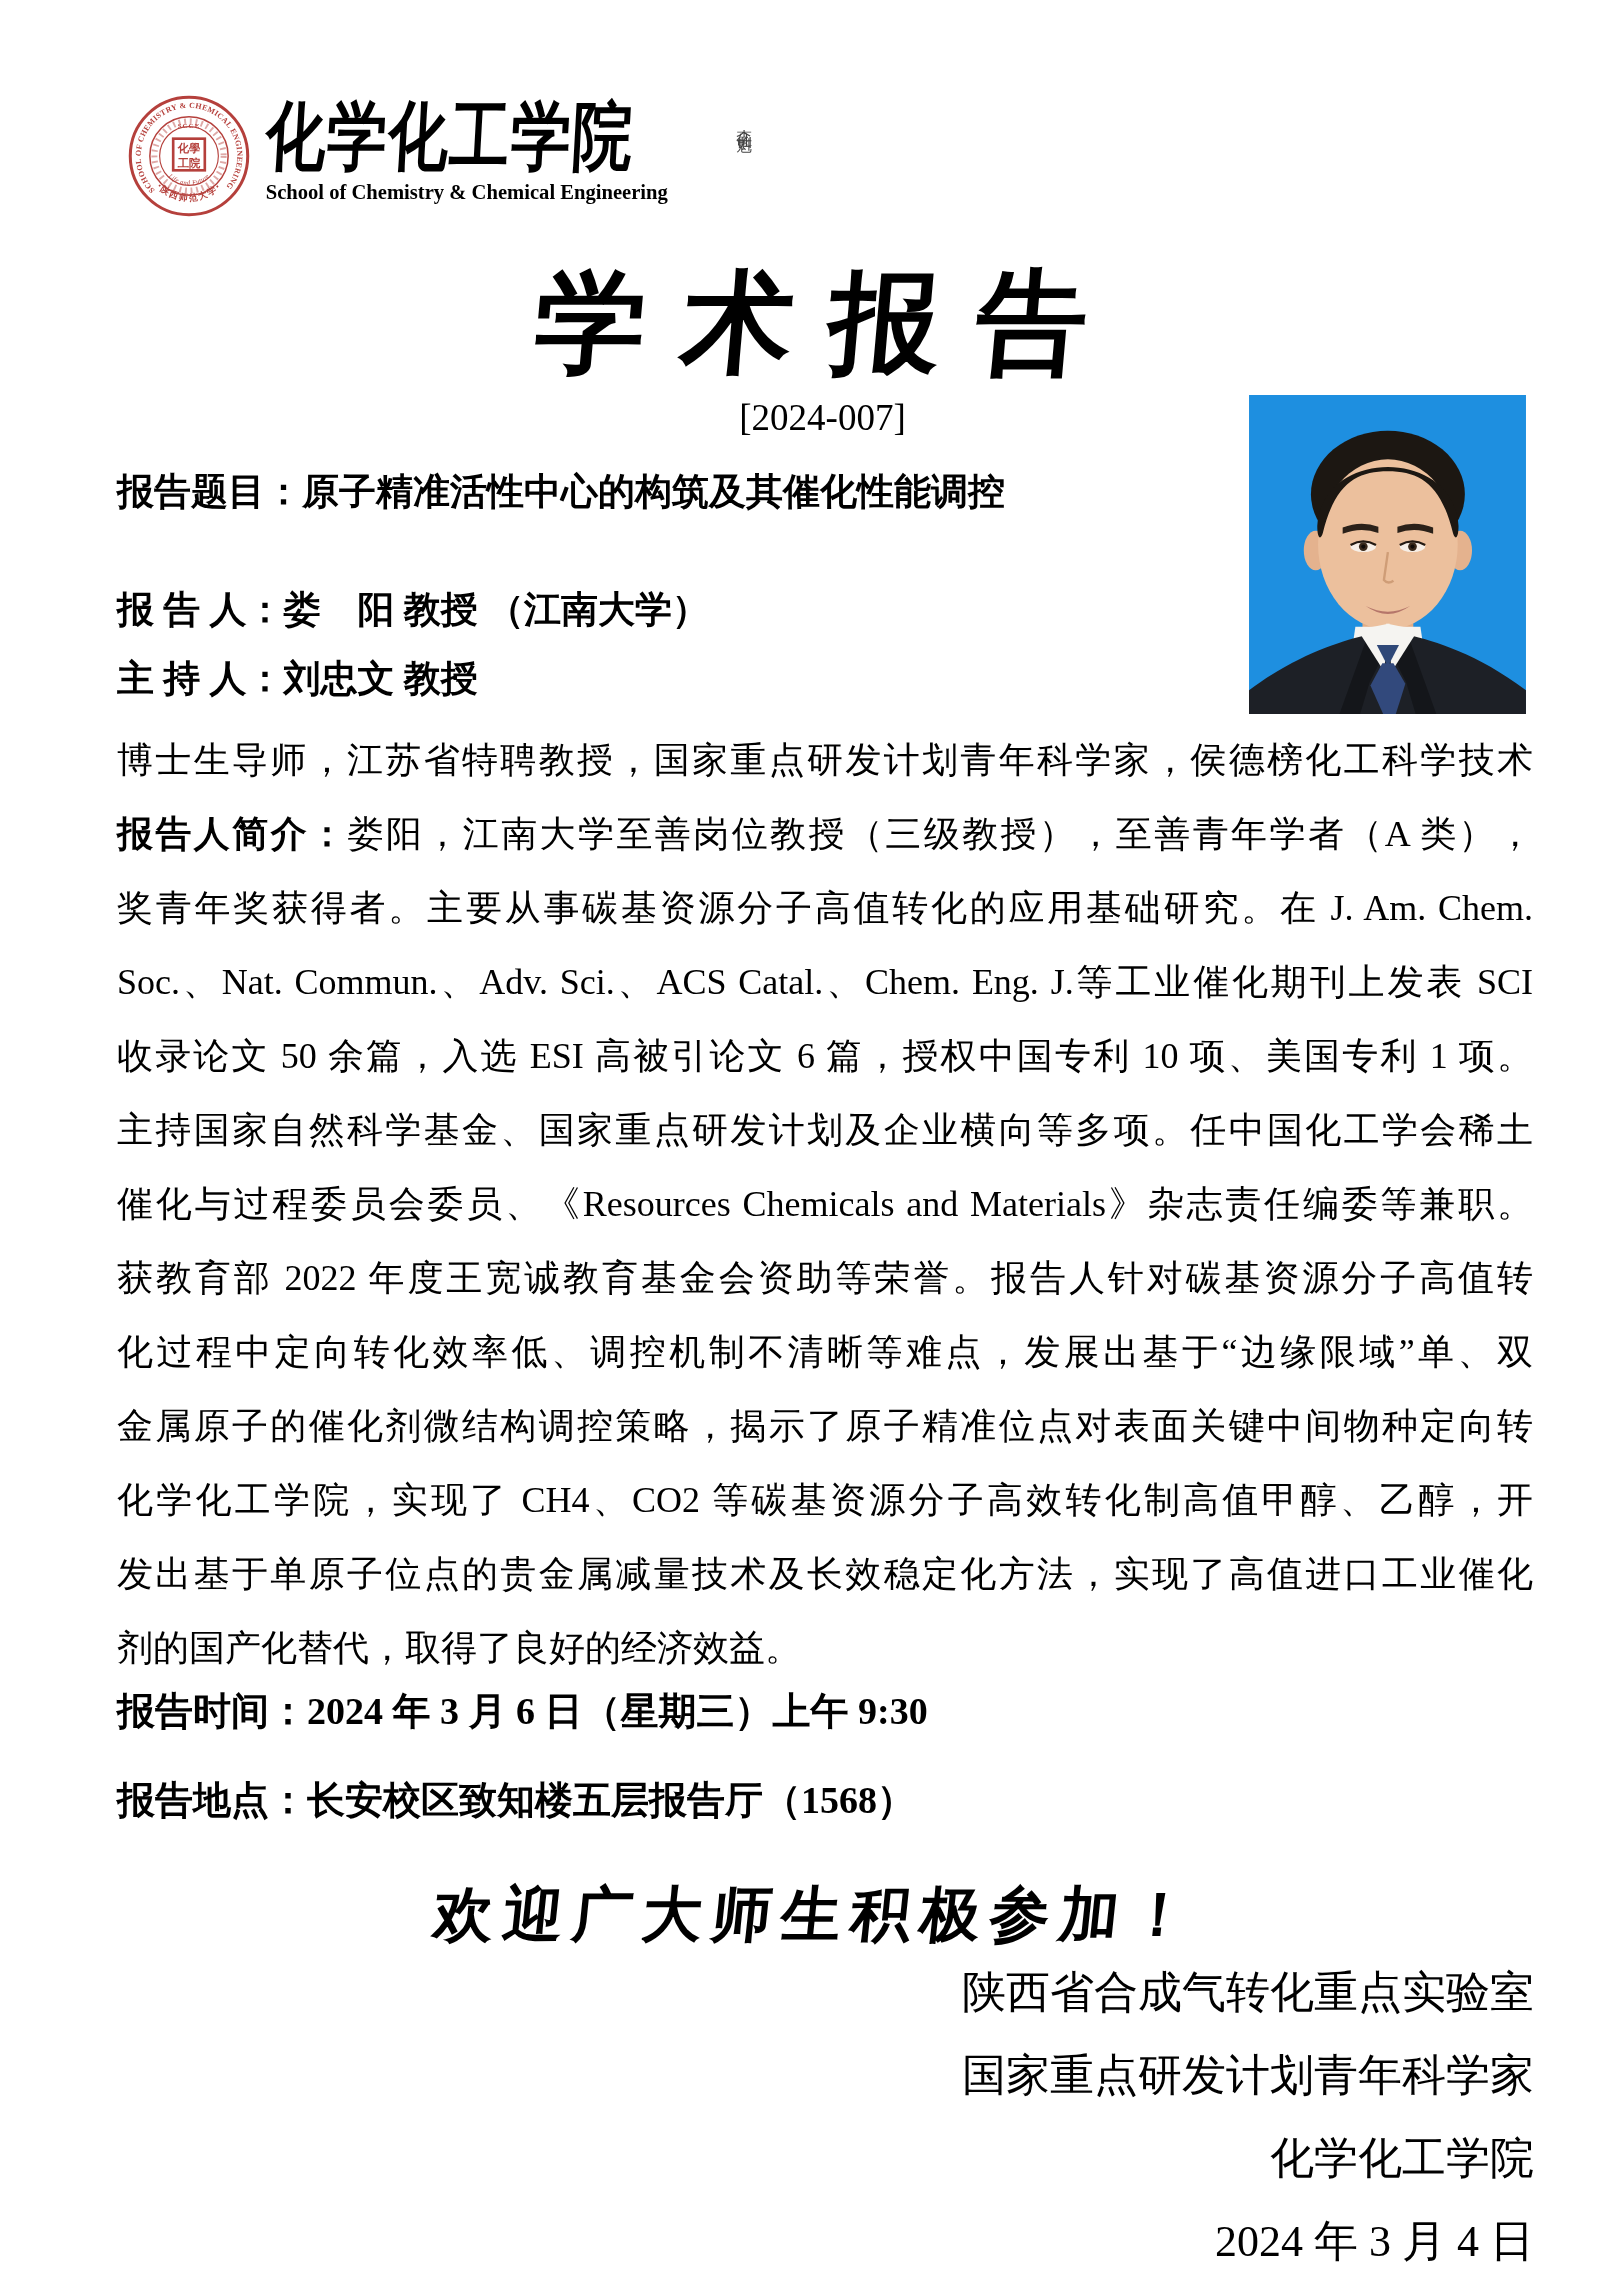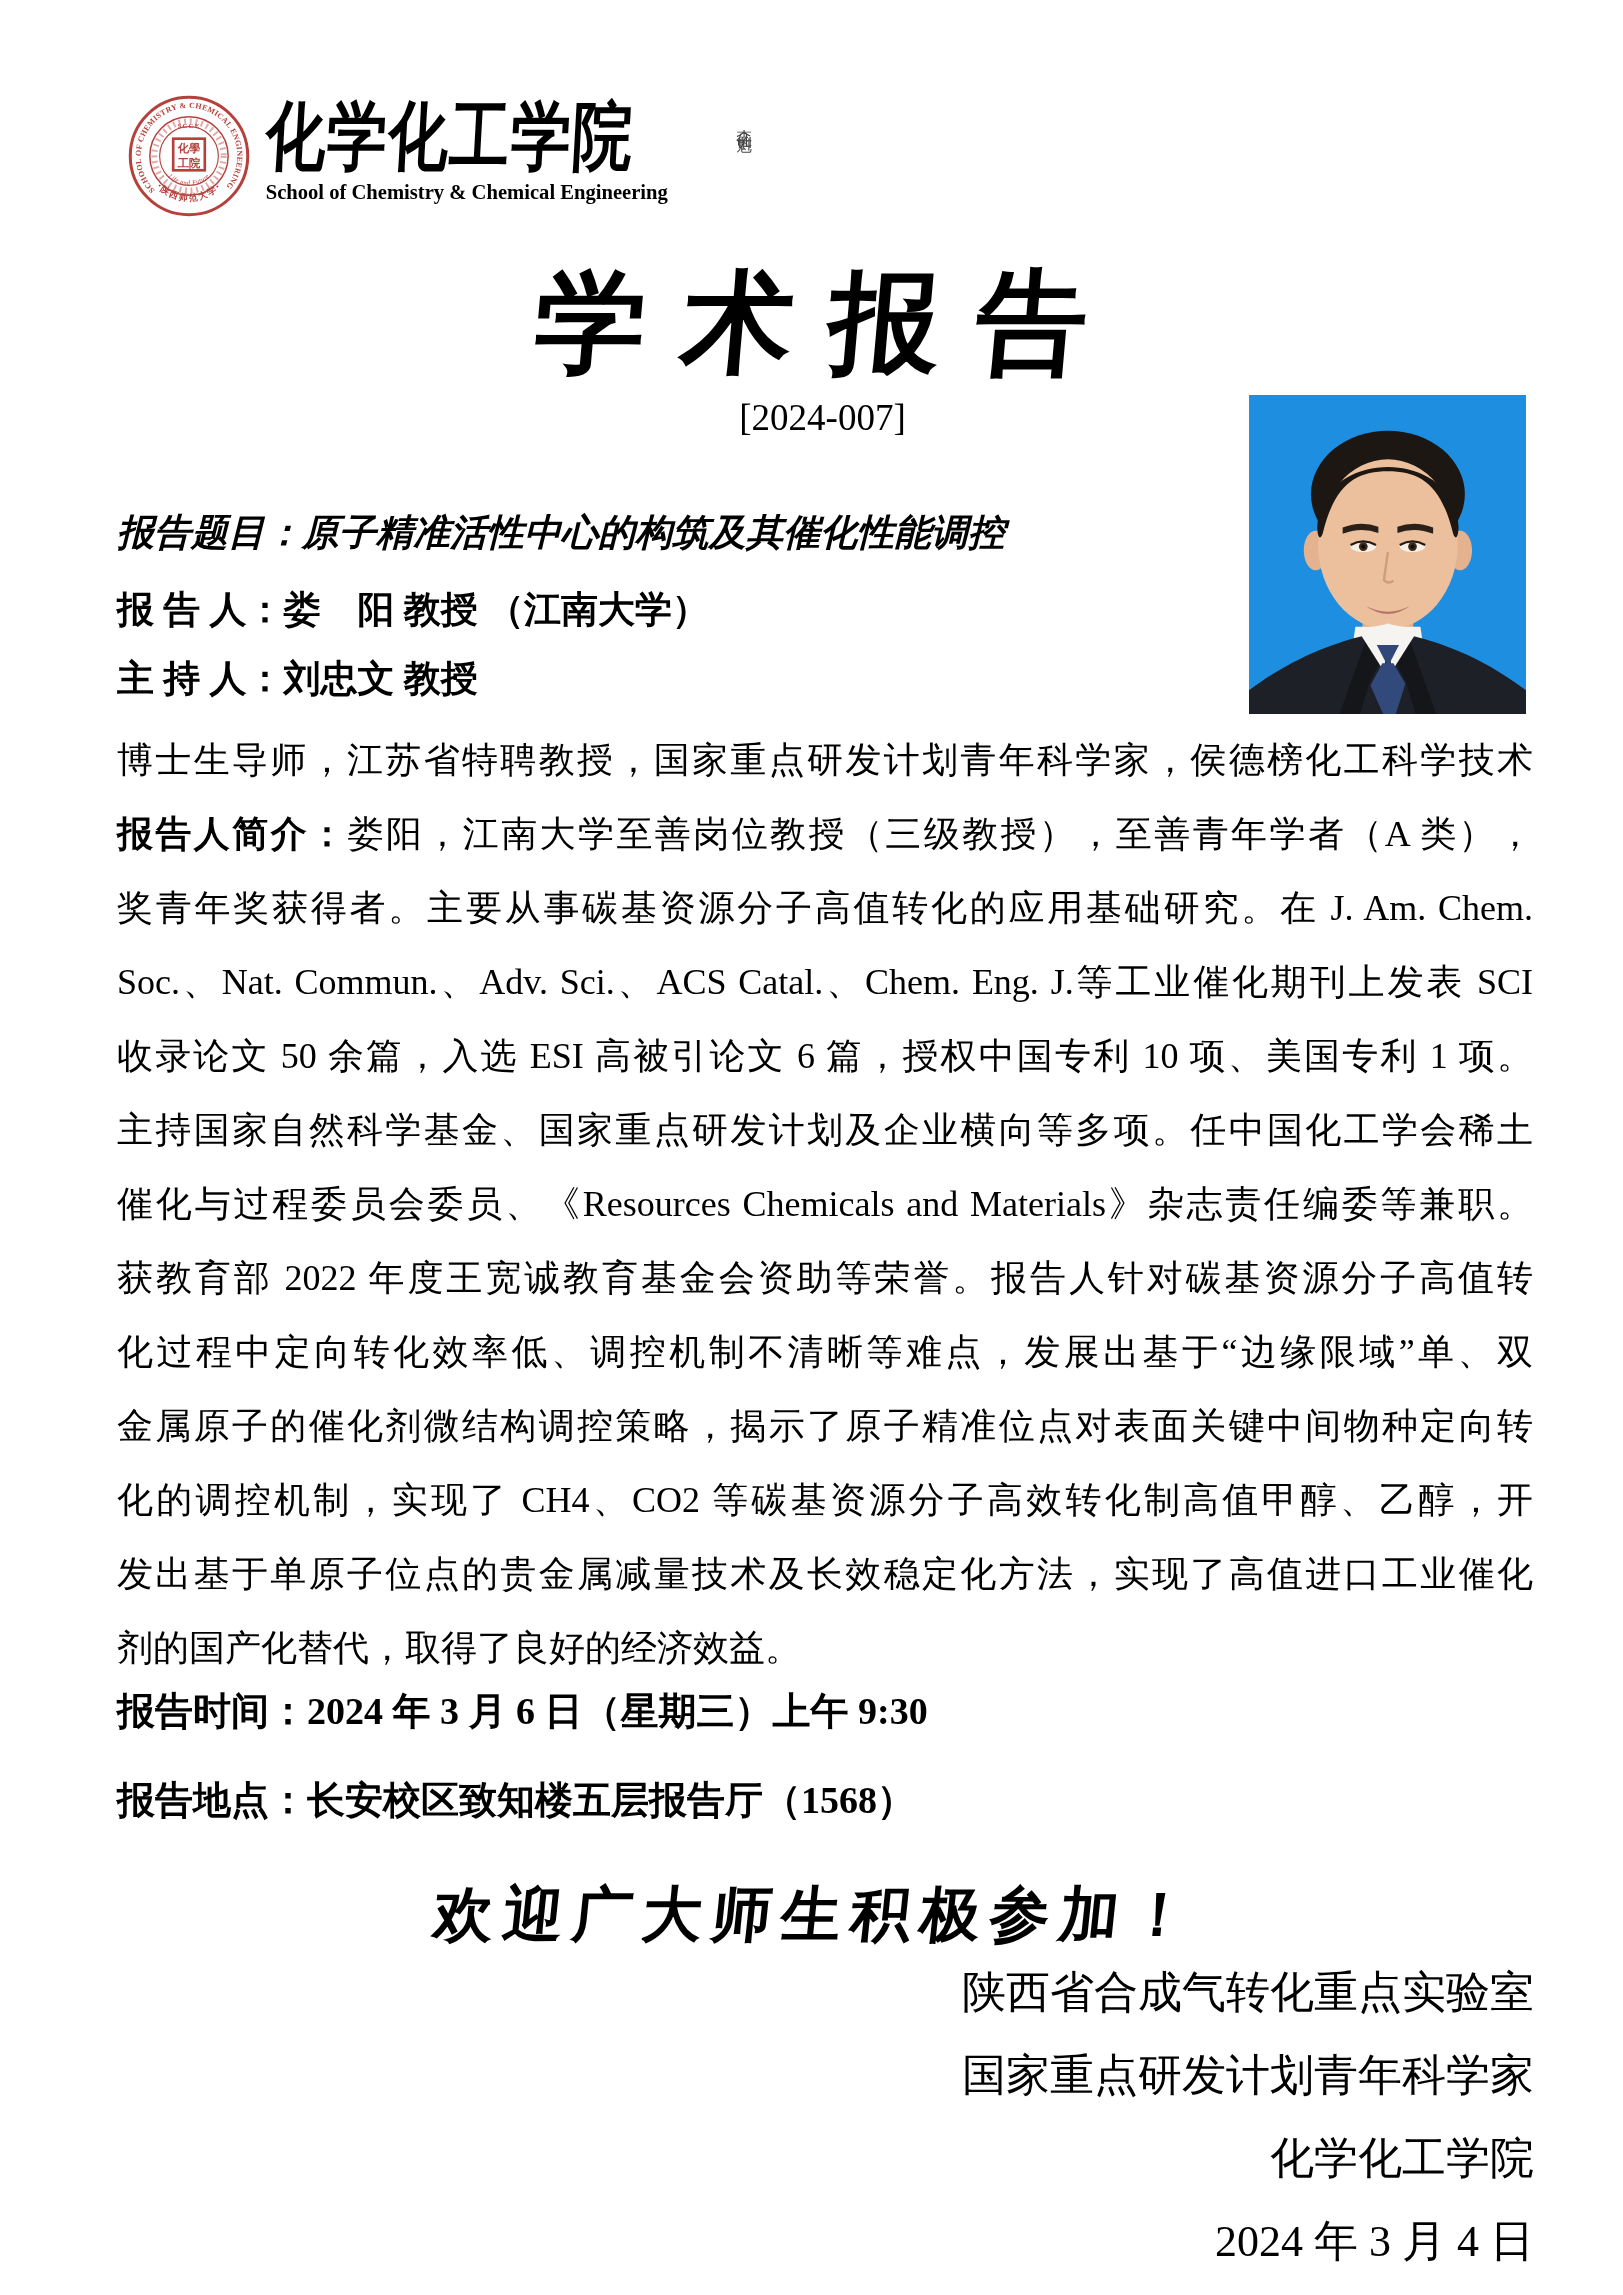--- a/index.html
+++ b/index.html
@@ -38,21 +38,21 @@
     transform:skewX(-5deg);
     font-family:"DejaVu Serif","Liberation Serif",serif;
   }
   .lecture-number {
     position:absolute; top:396px; left:0; width:100%;
     text-align:center; font-size:37px; line-height:44px;margin-left:11px;
   }
 
   
   .info-line { position:absolute; left:117px; font-size:37px; font-weight:700; line-height:46px; white-space:nowrap; }
-  .info-topic   { top:510px;font-style:italic; }
+  .info-topic   { top:469px; }
   .info-speaker { top:587px; }
   .info-host    { top:656px; }
 
   
   .photo { position:absolute; left:1249px; top:395px; width:277px; height:319px; }
   .photo svg { display:block; width:100%; height:100%; }
 
   
   .bio { position:absolute; left:117px; top:723px; width:1416px; font-size:36px; }
   .bio-line { height:74px; line-height:74px; text-align:justify; text-align-last:justify; white-space:nowrap; }
@@ -173,21 +173,21 @@
     <div class="bio-line">博士生导师，江苏省特聘教授，国家重点研发计划青年科学家，侯德榜化工科学技术</div>
     <div class="bio-line"><span class="bio-label">报告人简介：</span><span>娄阳，江南大学至善岗位教授（三级教授），至善青年学者（A 类），</span></div>
     <div class="bio-line">奖青年奖获得者。主要从事碳基资源分子高值转化的应用基础研究。在 J. Am. Chem.</div>
     <div class="bio-line latin">Soc.、Nat. Commun.、Adv. Sci.、ACS Catal.、Chem. Eng. J.等工业催化期刊上发表 SCI</div>
     <div class="bio-line">收录论文 50 余篇，入选 ESI 高被引论文 6 篇，授权中国专利 10 项、美国专利 1 项。</div>
     <div class="bio-line">主持国家自然科学基金、国家重点研发计划及企业横向等多项。任中国化工学会稀土</div>
     <div class="bio-line">催化与过程委员会委员、《Resources Chemicals and Materials》杂志责任编委等兼职。</div>
     <div class="bio-line">获教育部 2022 年度王宽诚教育基金会资助等荣誉。报告人针对碳基资源分子高值转</div>
     <div class="bio-line">化过程中定向转化效率低、调控机制不清晰等难点，发展出基于“边缘限域”单、双</div>
     <div class="bio-line">金属原子的催化剂微结构调控策略，揭示了原子精准位点对表面关键中间物种定向转</div>
-    <div class="bio-line">化的调控机制，实现了 CH4、CO2 等碳基资源分子高效转化制高值甲醇、乙醇，开</div>
+    <div class="bio-line">化学化工学院，实现了 CH4、CO2 等碳基资源分子高效转化制高值甲醇、乙醇，开</div>
     <div class="bio-line">发出基于单原子位点的贵金属减量技术及长效稳定化方法，实现了高值进口工业催化</div>
     <div class="bio-line last">剂的国产化替代，取得了良好的经济效益。</div>
   </div>
 
   <div class="sched-line sched-time">报告时间：2024 年 3 月 6 日（星期三）上午 9:30</div>
   <div class="sched-line sched-loc">报告地点：长安校区致知楼五层报告厅（1568）</div>
 
   <div class="welcome">欢迎广大师生积极参加！</div>
 
   <div class="footer">

